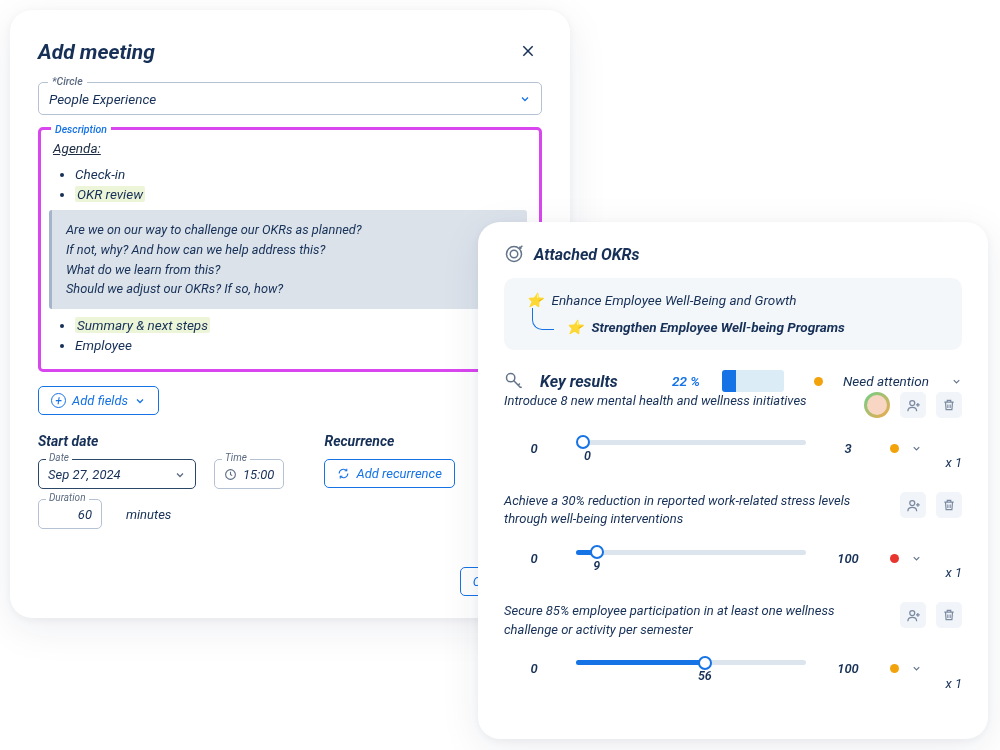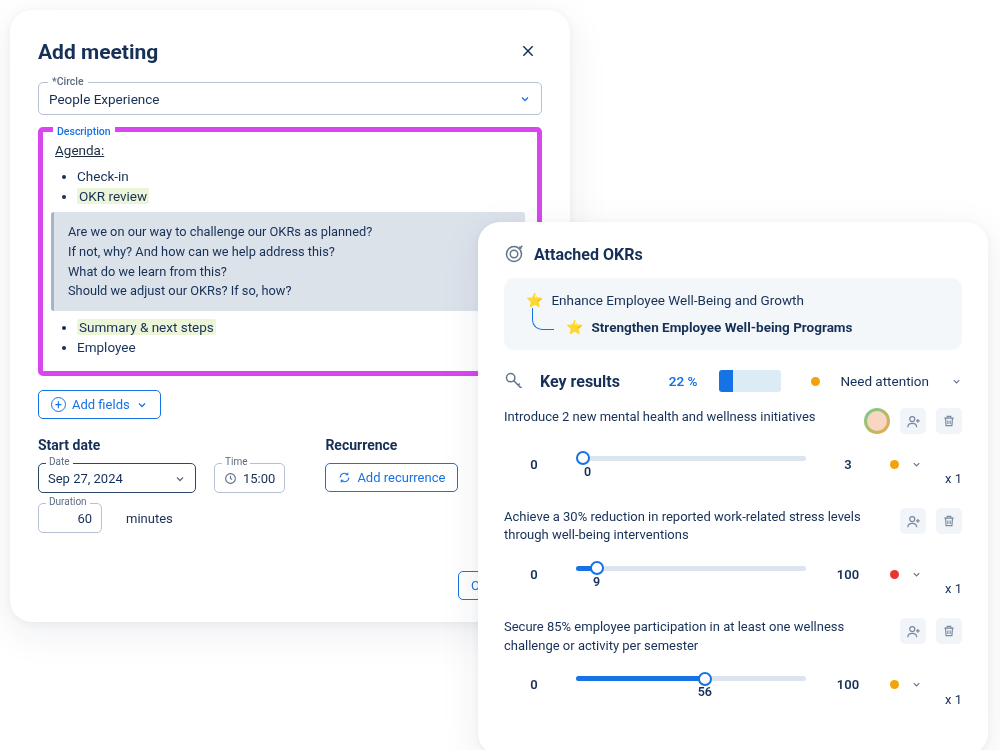--- a/index.html
+++ b/index.html
@@ -1,35 +1,35 @@
 <!DOCTYPE html>
 <html><head>
 <meta charset="utf-8">
 <style>
   * { box-sizing: border-box; margin: 0; padding: 0; }
   body { font-family: -apple-system, BlinkMacSystemFont, "Segoe UI", Roboto, sans-serif; background: #fff; color: #1a2b42; }
-  .stage { position: relative; width: 821px; height: 750px; }
+  .stage { position: relative; width: 821px; height: 750px; font-style: italic; }
 
   .card { background: #fff; border-radius: 22px; box-shadow: 0 10px 40px rgba(20,40,80,0.08), 0 2px 8px rgba(20,40,80,0.05); position: absolute; }
   .meeting-card { left: 10px; top: 10px; width: 560px; padding: 26px 28px 22px; }
   .okr-card { left: 478px; top: 222px; width: 510px; padding: 22px 26px 26px; }
 
   
   .mc-head { display:flex; justify-content:space-between; align-items:center; margin-bottom:14px; }
   .mc-title { font-size: 21px; font-weight: 700; color:#163057; }
   .close-x { color:#163057; font-size:20px; padding:4px 6px; cursor:pointer; }
 
   .fld-outer { position:relative; margin-bottom:12px; }
   .fld-label { position:absolute; top:-7px; left:10px; background:#fff; padding:0 4px; font-size:10.5px; color:#5c6b82; font-weight:500; }
   .fld-box { border:1px solid #2b4768; border-radius:5px; padding:8px 10px 7px; font-size:13.5px; color:#163057; width:100%; display:flex; align-items:center; justify-content:space-between; }
   .fld-box.lt { border-color:#b4c2d4; }
   .chev { width:12px; height:12px; color:#1673e6; flex-shrink:0; }
   .target-emoji { font-size:13px; margin-right:6px; }
 
-  .desc-outer { border:5px solid #d946ef; border-radius:5px; padding:10px 12px 12px; margin-bottom:14px; }
+  .desc-outer { border:3px solid #d946ef; border-radius:5px; padding:10px 12px 12px; margin-bottom:14px; }
   .desc-outer .fld-label { color:#1673e6; }
   .agenda-title { font-size:13.5px; text-decoration:underline; margin-bottom:10px; }
   .agenda-ul { list-style:disc; padding-left:22px; }
   .agenda-ul li { font-size:13.5px; color:#163057; margin-bottom:4px; }
   .hl { background: #edf5d8; border-radius:2px; padding:0 2px; }
   .quote-box { margin:8px 0 8px -4px; background:#dbe2ea; border-left:3px solid #a3b4cb; padding:10px 14px; font-size:12.8px; line-height:1.55; color:#163057; border-radius:3px; }
 
   .btn { border:1px solid #1673e6; color:#1673e6; background:#fff; border-radius:5px; padding:6px 12px; font-size:13px; cursor:pointer; display:inline-flex; align-items:center; gap:6px; }
   .btn-row { display:flex; gap:8px; margin-bottom:18px; }
   .plus-circle { width:15px; height:15px; border:1px solid #1673e6; border-radius:50%; display:inline-flex; align-items:center; justify-content:center; font-size:12px; line-height:1; }
@@ -52,21 +52,21 @@
   .okr-sect-head svg { width:20px; height:20px; color:#63738a; }
   .okr-sect-title { font-size:16px; font-weight:700; color:#163057; }
 
   .okr-tree { background:#f4f7fa; border-radius:10px; padding:14px 16px 14px 22px; margin-bottom:20px; }
   .okr-parent { font-size:13.5px; color:#163057; display:flex; align-items:center; gap:8px; }
   .okr-child-row { display:flex; align-items:center; gap:8px; margin-top:10px; margin-left:6px; }
   .connector { width:22px; height:22px; border-left:1.5px solid #1673e6; border-bottom:1.5px solid #1673e6; border-bottom-left-radius:10px; flex-shrink:0; margin-right:4px; margin-top:-10px; margin-bottom:6px; }
   .okr-child { font-size:13.5px; font-weight:700; color:#163057; }
   .star { font-size:14px; }
 
-  .kr-head { display:flex; align-items:center; gap:16px; margin-bottom:16px;text-align:right; }
+  .kr-head { display:flex; align-items:center; gap:16px; margin-bottom:0;text-align:right; }
   .kr-title { font-size:16px; font-weight:700; color:#163057; margin-right:auto; }
   .pct { font-size:13.5px; font-weight:600; color:#1673e6; margin-right:6px; }
   .pct-bar { width:62px; height:22px; background:#dbecf7; border-radius:3px; position:relative; overflow:hidden; margin-right:14px; }
   .pct-fill { position:absolute; left:0; top:0; bottom:0; background:#1673e6; }
   .status-dot { width:9px; height:9px; border-radius:50%; background:#f2a30b; }
   .status-label { font-size:13.5px; color:#163057; margin-left:4px; }
 
   .kr-item { margin-bottom:22px; }
   .kr-top { display:flex; align-items:flex-start; gap:10px; margin-bottom:8px; }
   .kr-desc { font-size:13px; color:#163057; line-height:1.4; flex:1; }
@@ -235,21 +235,21 @@
       <span class="status-dot"></span>
       <span class="status-label">Need attention</span>
       <svg class="kr-chev" style="margin-left:6px" viewBox="0 0 24 24" fill="none" stroke="currentColor" stroke-width="2.5">
           <path d="M6 9l6 6 6-6"></path>
         </svg>
     </div>
 
     <div id="kr-list">
         <div class="kr-item">
           <div class="kr-top">
-            <div class="kr-desc">Introduce 2 new mental health and wellness initiatives</div>
+            <div class="kr-desc">Introduce 8 new mental health and wellness initiatives</div>
             <div class="avatar"></div>
             <div class="icon-btn">
               <svg width="15" height="15" viewBox="0 0 24 24" fill="none" stroke="currentColor" stroke-width="2">
                 <circle cx="10" cy="8" r="4"></circle>
                 <path d="M3 21c0-3.5 3-6 7-6s7 2.5 7 6M19 8v6M16 11h6"></path>
               </svg>
             </div>
             <div class="icon-btn danger">
               <svg width="14" height="14" viewBox="0 0 24 24" fill="none" stroke="currentColor" stroke-width="2">
                 <path d="M4 7h16M9 7V4h6v3M6 7l1 13h10l1-13M10 11v6M14 11v6"></path>

